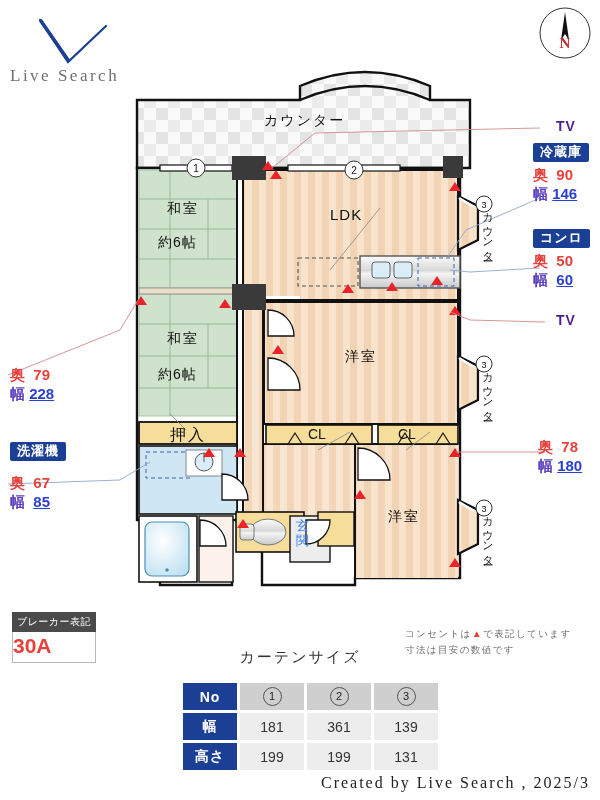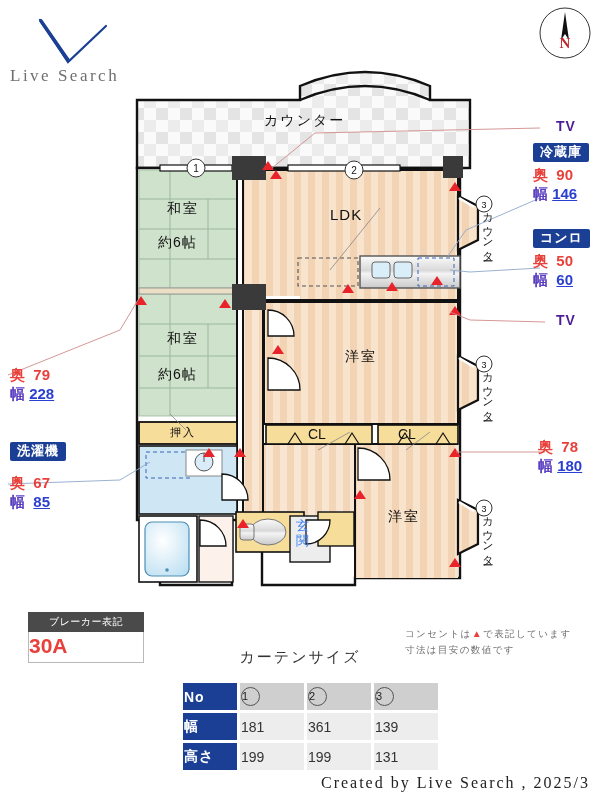--- a/index.html
+++ b/index.html
@@ -38,39 +38,39 @@
     font-size:14px;color:#4c1d95;font-weight:bold;letter-spacing:1px;
     font-family:"Liberation Sans",sans-serif;
   }
   .dimrow{font-size:15px;line-height:19px;white-space:nowrap;}
   .dk{color:#e8403a;font-weight:bold;}
   .dv-o{color:#e8403a;font-weight:bold;}
   .dw{color:#5a3fc0;font-weight:bold;}
   .dv-w{color:#2a3fd0;font-weight:bold;text-decoration:underline;}
 
   
-  #breaker{left:28px;top:612px;width:116px;}
+  #breaker{left:12px;top:612px;width:84px;}
   #breaker .head{
     background:#4a4a4a;color:#fff;font-size:10px;text-align:center;
     padding:3px 0 3px 0;letter-spacing:0.5px;
   }
   #breaker .val{
     border:1px solid #b9b9b9;border-top:none;background:#fff;
     color:#e8403a;font-size:21px;font-weight:bold;
     padding:2px 0 4px 0;
   }
 
   
   #note{left:405px;top:626px;font-size:9.5px;color:#6d6d6d;line-height:16px;letter-spacing:1.4px;}
   #note .tri{color:#e8403a;font-size:10px;}
 
   
   #curtain-title{left:0;top:648px;width:600px;text-align:center;font-size:15px;color:#333;letter-spacing:2px;}
   #curtain{left:180px;top:680px;border-collapse:separate;border-spacing:3px;}
-  #curtain td{width:62px;height:25px;text-align:left;vertical-align:middle;font-size:14px;color:#333;margin-top:20px;}
+  #curtain td{width:62px;height:25px;text-align:center;vertical-align:middle;font-size:14px;color:#333;margin-top:20px;}
   #curtain td.rh{background:#1b3f94;color:#fff;font-weight:bold;font-size:14px;width:52px;letter-spacing:1px;}
   #curtain td.hd{background:#cfcfcf;}
   #curtain td.cell{background:#ededed;}
   .circnum{
     display:inline-block;width:17px;height:17px;line-height:16px;
     border:1px solid #555;border-radius:50%;font-size:11px;background:transparent;color:#222;
   }
 
   
   #footer{right:10px;bottom:8px;font-size:16px;color:#222;letter-spacing:2px;
@@ -288,21 +288,21 @@
 </svg>
 
 <div class="abs" style="left:264px;top:112px;font-size:14px;letter-spacing:2px;color:#111;"><span>カウンター</span></div>
 <div class="abs" style="left:330px;top:206px;font-size:15px;letter-spacing:1px;color:#111;"><span>LDK</span></div>
 <div class="abs" style="left:167px;top:200px;font-size:14px;letter-spacing:2px;color:#111;"><span>和室</span></div>
 <div class="abs" style="left:158px;top:234px;font-size:14px;letter-spacing:1px;color:#111;"><span>約6帖</span></div>
 <div class="abs" style="left:167px;top:330px;font-size:14px;letter-spacing:2px;color:#111;"><span>和室</span></div>
 <div class="abs" style="left:158px;top:366px;font-size:14px;letter-spacing:1px;color:#111;"><span>約6帖</span></div>
 <div class="abs" style="left:345px;top:348px;font-size:14px;letter-spacing:2px;color:#111;"><span>洋室</span></div>
 <div class="abs" style="left:388px;top:508px;font-size:14px;letter-spacing:2px;color:#111;"><span>洋室</span></div>
-<div class="abs" style="left:170px;top:425px;font-size:11px;letter-spacing:2px;color:#111;"><span>押入</span></div>
+<div class="abs" style="left:170px;top:425px;font-size:16px;letter-spacing:2px;color:#111;"><span>押入</span></div>
 <div class="abs" style="left:308px;top:426px;font-size:14px;color:#111;"><span>CL</span></div>
 <div class="abs" style="left:398px;top:426px;font-size:14px;color:#111;"><span>CL</span></div>
 <div class="abs" style="left:296px;top:518px;font-size:13px;line-height:15px;width:18px;color:#3b82f6;"><span>玄関</span></div>
 
 <div class="abs vtext" style="left:480px;top:205px;"><span>カウンター</span></div>
 <div class="abs vtext" style="left:480px;top:365px;"><span>カウンター</span></div>
 <div class="abs vtext" style="left:480px;top:509px;"><span>カウンター</span></div>
 
 <div class="abs tv" style="left:556px;top:118px;">TV</div>
 

